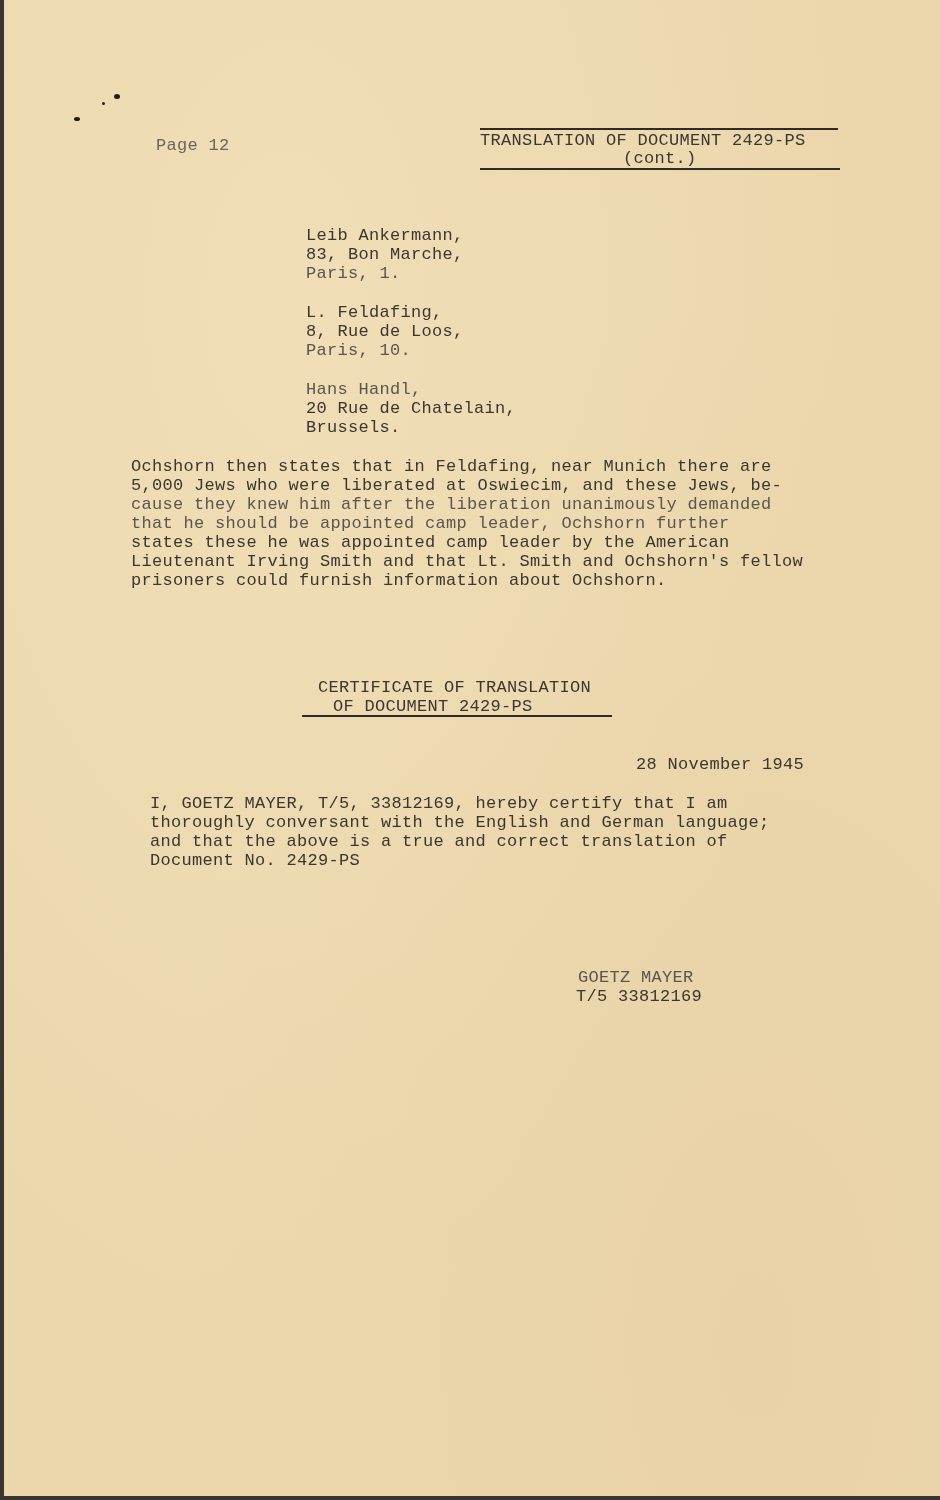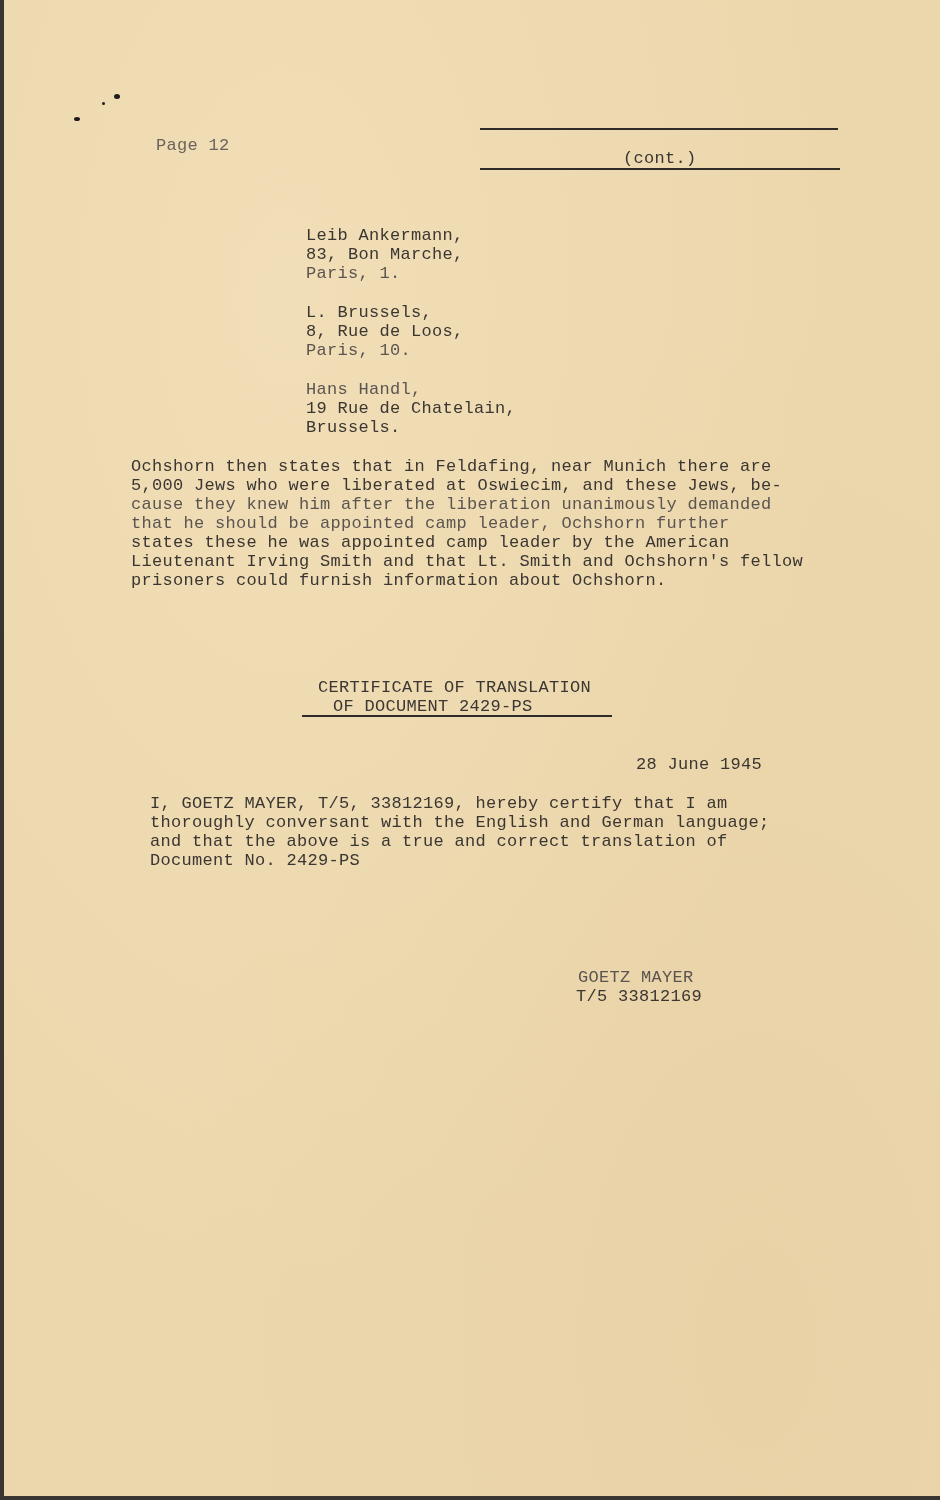--- a/index.html
+++ b/index.html
@@ -47,55 +47,56 @@
 <body>
 
 <div class="page">
 
   <div class="mark" style="left:110px;top:94px;width:6px;height:5px;"></div>
   <div class="mark" style="left:98px;top:102px;width:3px;height:3px;"></div>
   <div class="mark" style="left:70px;top:117px;width:6px;height:4px;"></div>
 
   <div class="t page-num">Page 12</div>
   <div class="rule" style="left:476px;top:128px;width:358px;"></div>
+  <div class="t header-title">TRANSLATION OF DOCUMENT 2429-PS</div>
   <div class="t header-cont">(cont.)</div>
   <div class="rule" style="left:476px;top:168px;width:360px;"></div>
 
   <div>
     <div class="t addr" style="top:226px;">Leib Ankermann,</div>
     <div class="t addr" style="top:245px;">83, Bon Marche,</div>
     <div class="t addr faint" style="top:264px;">Paris, 1.</div>
   </div>
   <div>
-    <div class="t addr" style="top:303px;">L. Brussels,</div>
+    <div class="t addr" style="top:303px;">L. Feldafing,</div>
     <div class="t addr" style="top:322px;">8, Rue de Loos,</div>
     <div class="t addr faint" style="top:341px;">Paris, 10.</div>
   </div>
   <div>
     <div class="t addr faint" style="top:380px;">Hans Handl,</div>
-    <div class="t addr" style="top:399px;">19 Rue de Chatelain,</div>
+    <div class="t addr" style="top:399px;">20 Rue de Chatelain,</div>
     <div class="t addr" style="top:418px;">Brussels.</div>
   </div>
 
   <div>
     <div class="t para" style="top:457px;">Ochshorn then states that in Feldafing, near Munich there are</div>
     <div class="t para" style="top:476px;">5,000 Jews who were liberated at Oswiecim, and these Jews, be-</div>
     <div class="t para faint" style="top:495px;">cause they knew him after the liberation unanimously demanded</div>
     <div class="t para faint" style="top:514px;">that he should be appointed camp leader, Ochshorn further</div>
     <div class="t para" style="top:533px;">states these he was appointed camp leader by the American</div>
     <div class="t para" style="top:552px;">Lieutenant Irving Smith and that Lt. Smith and Ochshorn's fellow</div>
     <div class="t para" style="top:571px;">prisoners could furnish information about Ochshorn.</div>
   </div>
 
   <div>
     <div class="t" style="left:298px;top:678px;margin-left:16px;">CERTIFICATE OF TRANSLATION</div>
     <div class="t" style="left:310px;top:697px;margin-left:19px;">OF DOCUMENT 2429-PS</div>
     <div class="rule" style="left:298px;top:715px;width:310px;"></div>
 
-    <div class="t" style="left:632px;top:755px;">28 June 1945</div>
+    <div class="t" style="left:632px;top:755px;">28 November 1945</div>
 
     <div class="t cert" style="top:794px;">I, GOETZ MAYER, T/5, 33812169, hereby certify that I am</div>
     <div class="t cert" style="top:813px;">thoroughly conversant with the English and German language;</div>
     <div class="t cert" style="top:832px;">and that the above is a true and correct translation of</div>
     <div class="t cert" style="top:851px;">Document No. 2429-PS</div>
 
     <div class="t faint" style="left:574px;top:968px;text-align:center;">GOETZ MAYER</div>
     <div class="t" style="left:572px;top:987px;">T/5 33812169</div>
   </div>
 

